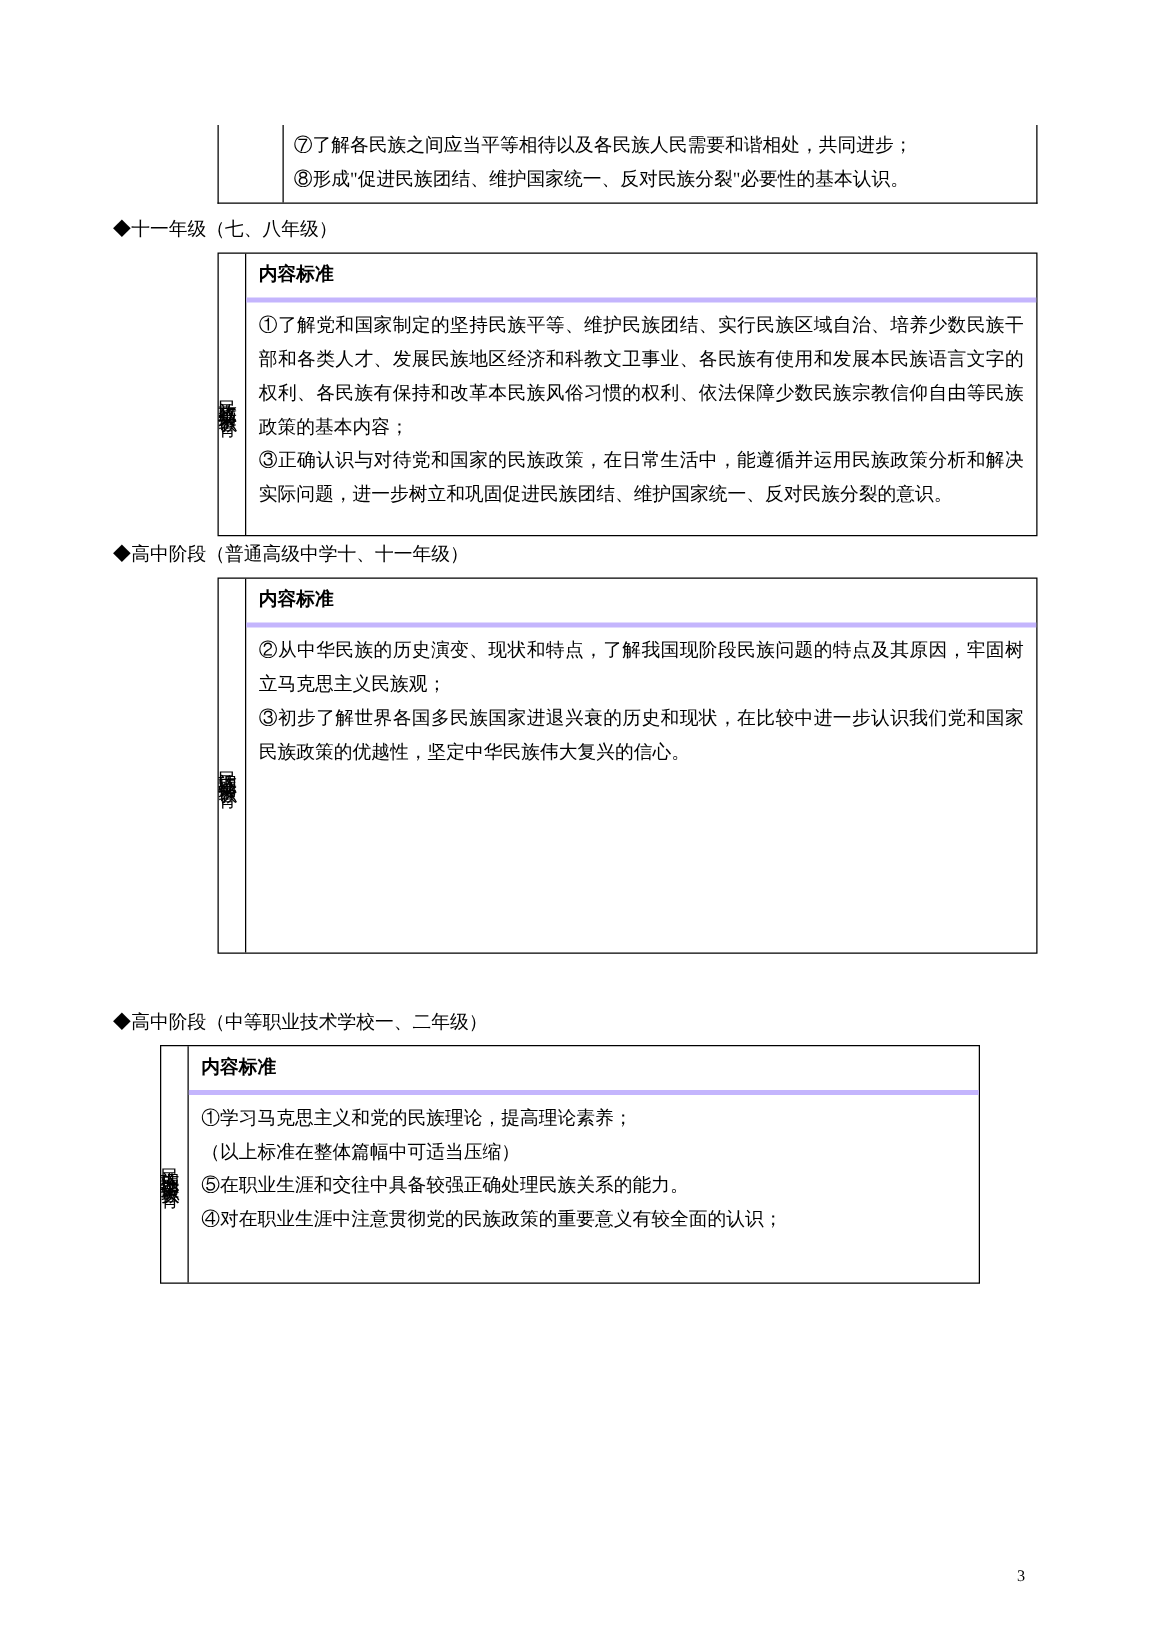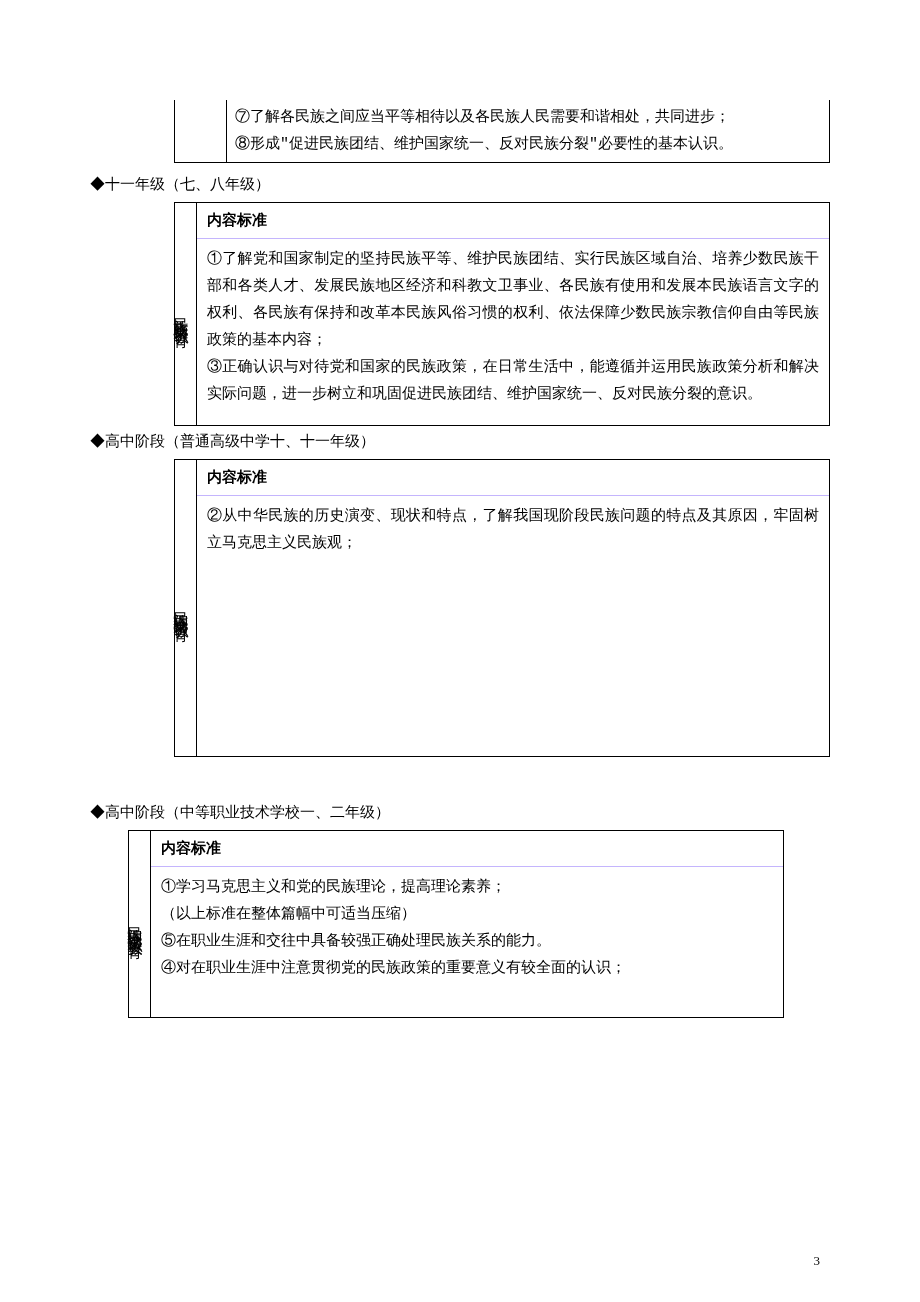--- a/index.html
+++ b/index.html
@@ -29,21 +29,20 @@
     }
     .top-left-cell {
       width: 52px;
       border-right: 1px solid #000;
       flex-shrink: 0;
     }
     .top-content {
       flex: 1;
       padding: 4px 8px;
       text-align: justify;
-      font-family: Liberation Mono, monospace;
     }
     .heading {
       font-size: 15px;
       margin-bottom: 4px;
       margin-top: 2px;
     }
     .content-box {
       display: flex;
       width: 100%;
       border: 1px solid #000;
@@ -61,21 +60,21 @@
       font-size: 15px;
       flex-shrink: 0;
       display: flex;
       align-items: flex-start;
       justify-content: center;
     }
     .inner-content {
       flex: 1;
     }
     .header-row {
-      border-bottom: 1px solid #c4b5fd;
+      border-bottom: 4px solid #c4b5fd;
       padding: 4px 10px;
       font-weight: bold;
     }
     .body-row {
       padding: 6px 10px 18px 10px;
       text-align: justify;
     }
     .body-row.tall1 {
       min-height: 260px;
     }
@@ -117,20 +116,21 @@
   </div>
 </div>
 
 <div class="heading">◆高中阶段（普通高级中学十、十一年级）</div>
 <div class="content-box">
   <div class="vertical-label">民族理论常识教育</div>
   <div class="inner-content">
     <div class="header-row">内容标准</div>
     <div class="body-row tall1">
       <div>②从中华民族的历史演变、现状和特点，了解我国现阶段民族问题的特点及其原因，牢固树立马克思主义民族观；</div>
+      <div>③初步了解世界各国多民族国家进退兴衰的历史和现状，在比较中进一步认识我们党和国家民族政策的优越性，坚定中华民族伟大复兴的信心。</div>
     </div>
   </div>
 </div>
 
 <div class="gap"></div>
 
 <div class="heading">◆高中阶段（中等职业技术学校一、二年级）</div>
 <div class="content-box" style="margin-left: 38px; width: calc(100% - 84px);">
   <div class="vertical-label">民族理论常识实教育</div>
   <div class="inner-content">

